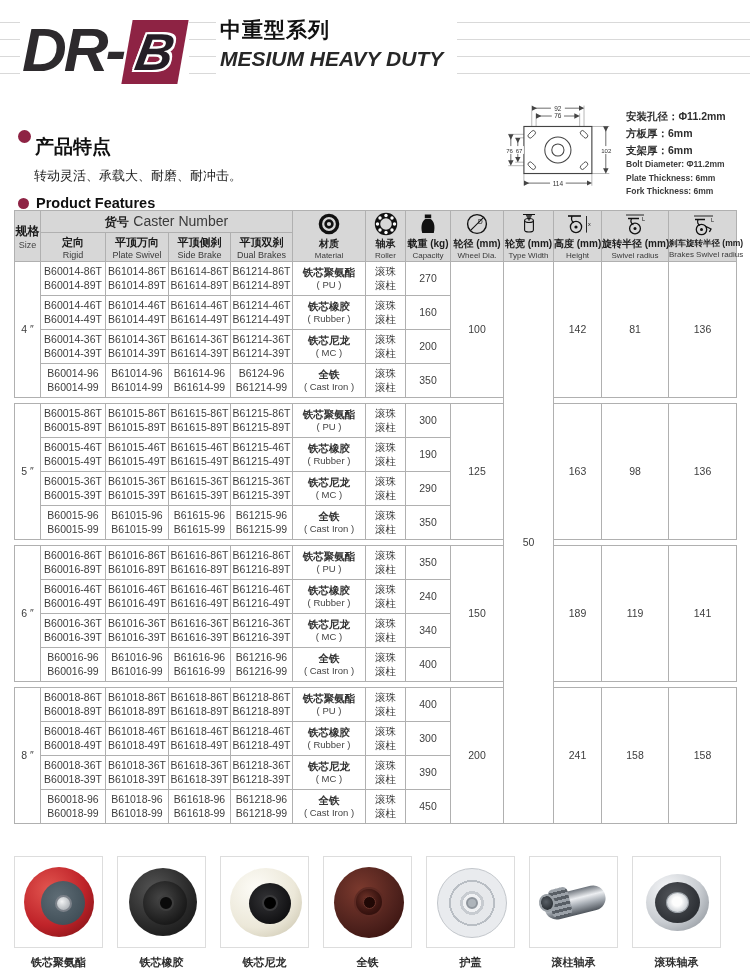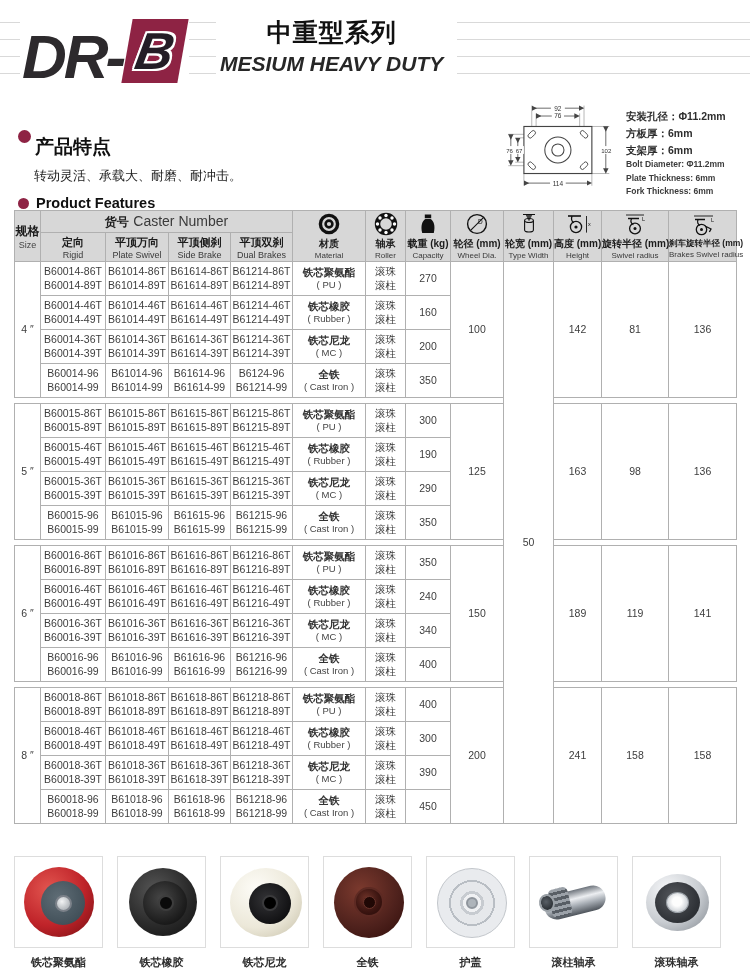--- a/index.html
+++ b/index.html
@@ -3,29 +3,29 @@
 <meta charset="utf-8">
 <style>
   * { margin:0; padding:0; box-sizing:border-box; }
   html,body { background:#fff; }
   body { width:750px; height:979px; font-family:"Liberation Sans", sans-serif; position:relative; overflow:hidden; }
   .page { position:absolute; inset:0; background:#fff; }
 
   
   .brand { position:absolute; top:6px; left:0; width:750px; height:84px;
            background:repeating-linear-gradient(to bottom, transparent 0 16px, #d9d9d9 16px 17px); }
-  .logo-wrap { position:absolute; left:20px; top:11px; display:flex; background:#fff; padding:2px 6px 2px 2px; }
+  .logo-wrap { position:absolute; left:20px; top:4px; display:flex; align-items:flex-end; background:#fff; padding:2px 6px 2px 2px; }
   .logo-dr { font-size:62px; font-weight:bold; font-style:italic; letter-spacing:-3px; color:#2d2a2d; line-height:76px; }
   .logo-b-box { width:56px; height:64px; margin-left:4px; margin-bottom:4px; background:#8e2344;
                 transform:skewX(-10deg); display:flex; align-items:center; justify-content:center; }
   .logo-b { font-size:52px; font-weight:bold; font-style:italic; color:#241d26; line-height:1;
             text-shadow:-2px -2px 0 #fff, 2px -2px 0 #fff, -2px 2px 0 #fff, 2px 2px 0 #fff,
                         -2px 0 0 #fff, 2px 0 0 #fff, 0 -2px 0 #fff, 0 2px 0 #fff; }
   .titles { position:absolute; left:216px; top:8px; background:#fff; padding:2px 14px 4px 4px; }
-  .series-cn { font-size:25px; font-weight:bold; color:#111; letter-spacing:1px;text-align:center; }
+  .series-cn { font-size:21px; font-weight:bold; color:#111; letter-spacing:1px; }
   .series-en { font-size:21px; font-weight:bold; font-style:italic; color:#272727; margin-top:3px; letter-spacing:0; }
 
   
   .features { position:absolute; left:18px; top:112px; width:440px; }
   .feat-line { display:flex; align-items:center; }
   .bullet { background:#8e2344; border-radius:50%; display:inline-block; }
   .bullet.big { width:13px; height:13px; margin-right:4px; }
   .bullet.small { width:11px; height:11px; margin-right:7px; }
   .feat-title-cn { font-size:19px; font-weight:bold; color:#101010;margin-top:22px; }
   .feat-desc-cn { font-size:13px; color:#222; margin:7px 0 10px 16px; }

